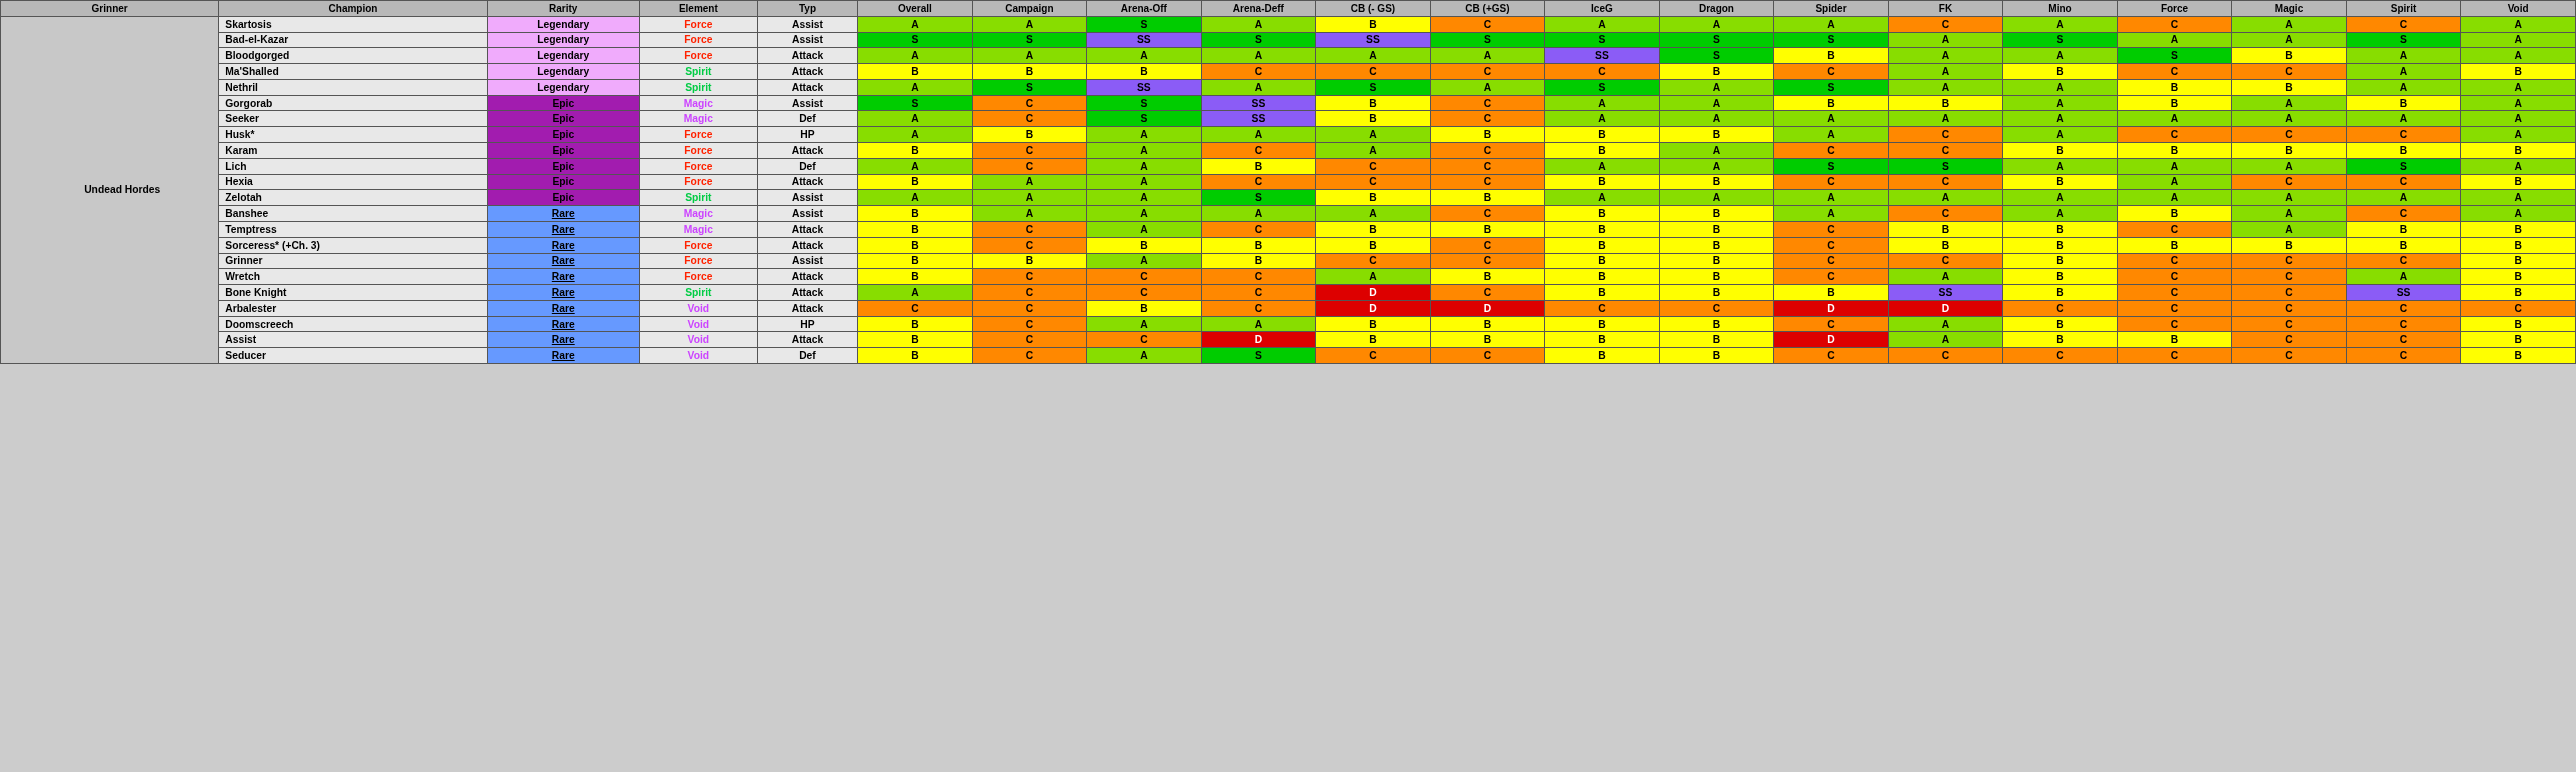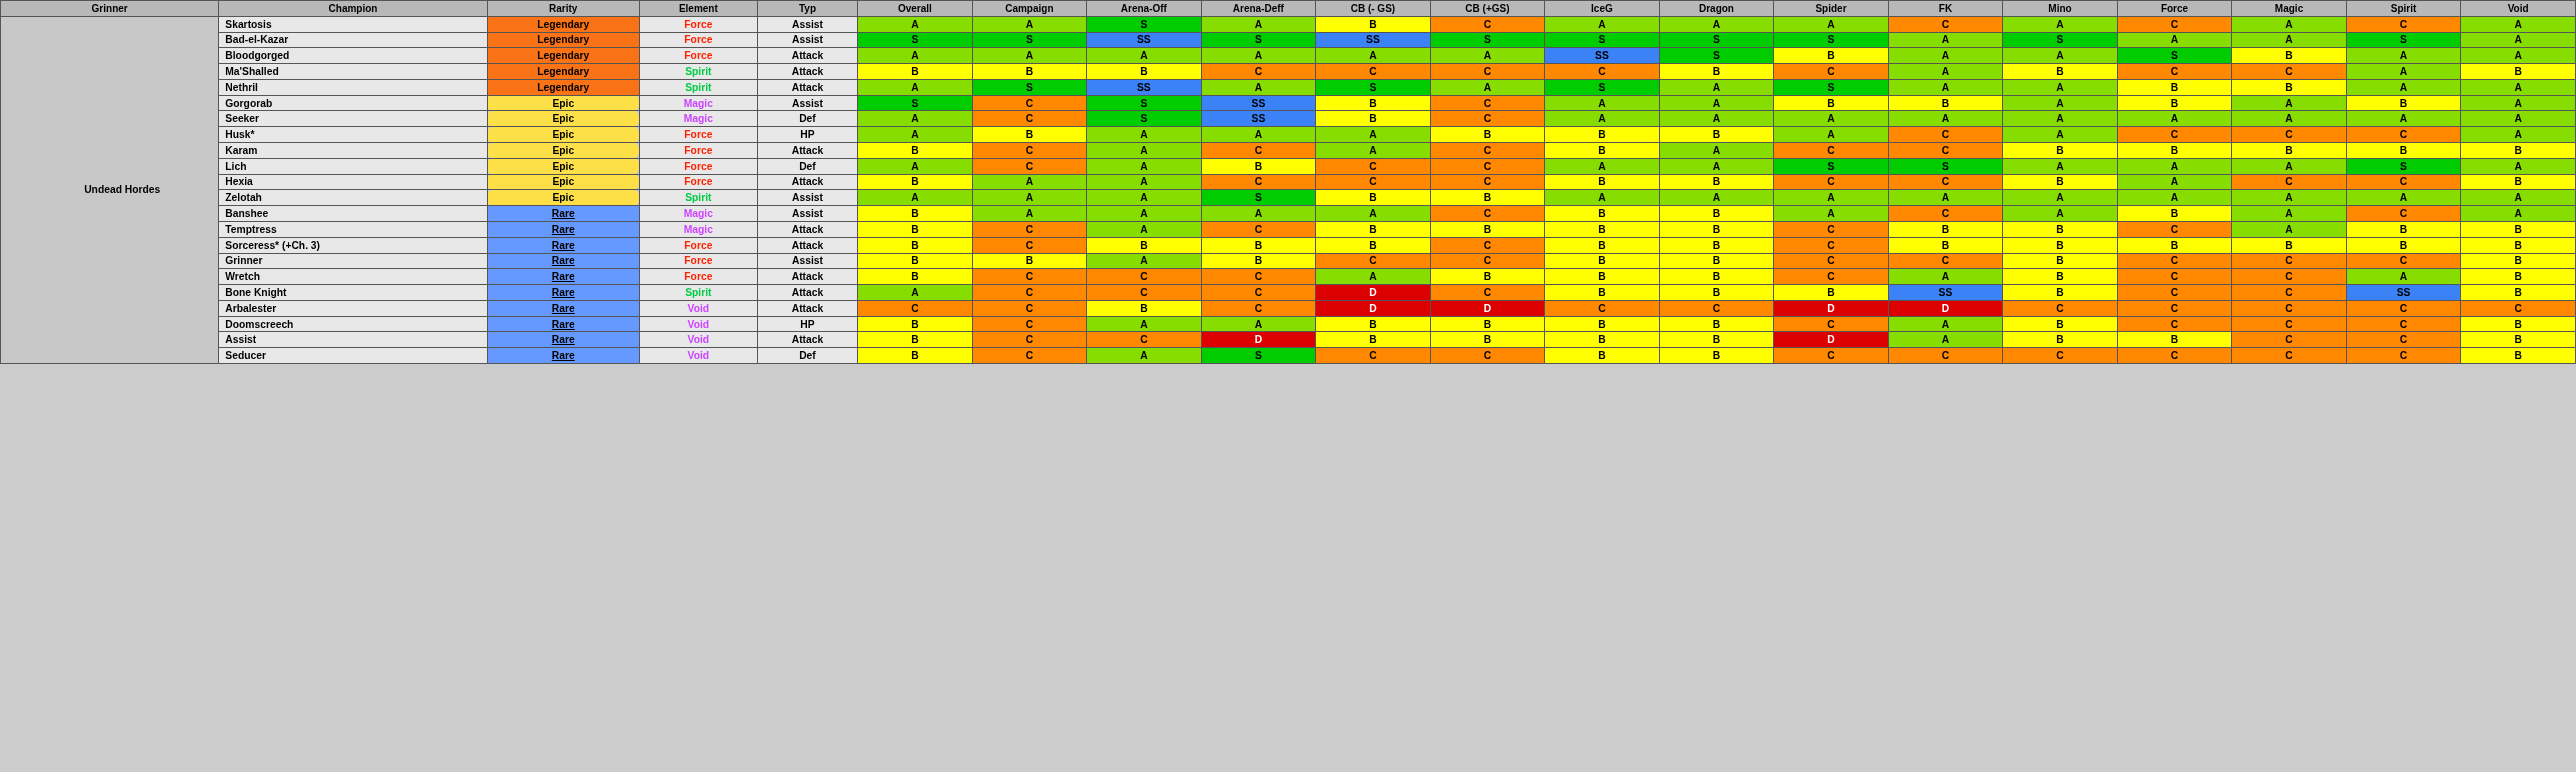--- a/index.html
+++ b/index.html
@@ -10,28 +10,28 @@
     td { font-size: 10.3px; font-weight: bold; }
     .faction-cell { background: #c8c8c8; font-weight: bold; font-size: 10.3px; padding-left: 28px; }
     .col-faction { width: 122px; }
     .col-champion { width: 150px; }
     .col-rarity { width: 85px; }
     .col-element { width: 66px; }
     .col-typ { width: 56px; }
     .col-stat { width: 64px; }
     
     .grade-S { background: #00cc00; color: #000; }
-    .grade-SS { background: #3b82f6; color: #000; margin-left: 28px; }
+    .grade-SS { background: #8b5cf6; color: #000; margin-left: 28px; }
     .grade-A { background: #88dd00; color: #000; }
     .grade-B { background: #ffff00; color: #000; }
     .grade-C { background: #ff8800; color: #000; }
     .grade-D { background: #dd0000; color: #fff; }
 
-    .rarity-legendary { background: #f97316; color: #000; }
-    .rarity-epic { background: #fde047; color: #000; border-radius: 6px; }
+    .rarity-legendary { background: #f0abfc; color: #000; }
+    .rarity-epic { background: #a21caf; color: #000; }
     .rarity-rare { background: #6699ff; color: #000; text-decoration: underline; }
 
     .element-force { color: #ff2200; font-weight: bold; }
     .element-spirit { color: #00cc44; font-weight: bold; }
     .element-magic { color: #cc44ff; font-weight: bold; }
     .element-void { color: #cc44ff; font-weight: bold; }
 
     .typ-cell { background: #e8e8e8; color: #000; }
     .champion-cell { text-align: left; padding-left: 6px; background: #e8e8e8; }
     .header-row th { background: #b8b8b8; }

